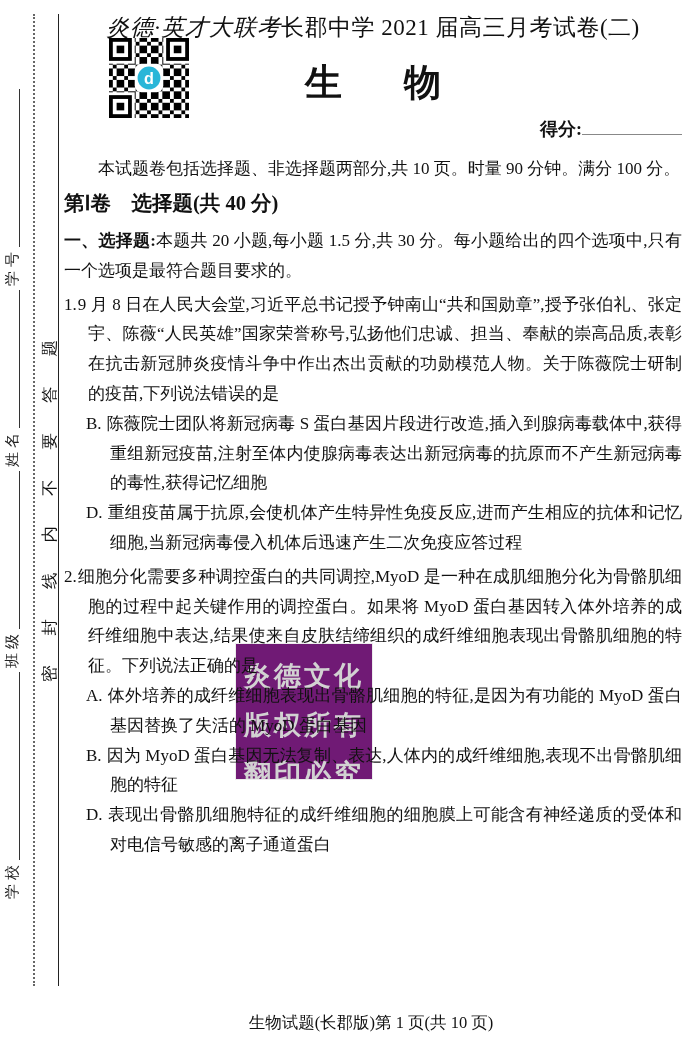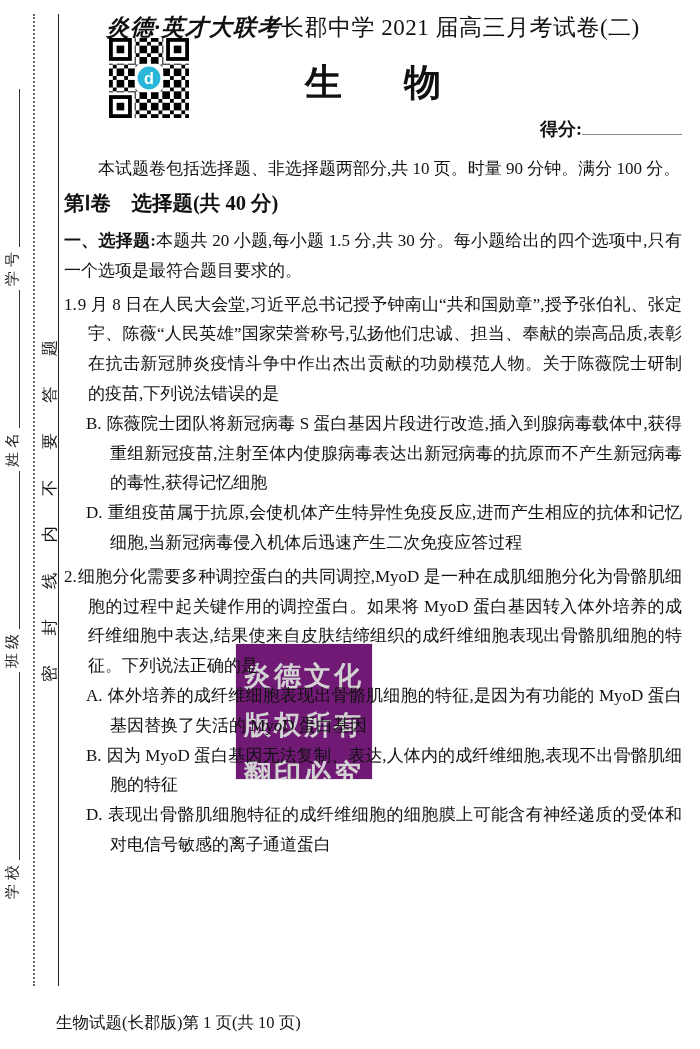--- a/index.html
+++ b/index.html
@@ -43,21 +43,21 @@
     position:absolute; left:235px; top:643px; width:138px; height:137px;
     background:#701a75; border:1px solid #ececec; z-index:0;
     text-align:center; color:#d2d2d2; font-weight:bold; font-size:27px;
     letter-spacing:3px; padding-top:8px; line-height:49px; overflow:hidden;
   }
 
   
   .main { position:absolute; left:64px; top:0; width:618px; z-index:3; }
 
   .title { margin-top:12px; text-align:center; font-size:23px; white-space:nowrap; }
-  .title .brand { font-weight:bold; font-style:italic; letter-spacing:1px;text-align:right; }
+  .title .brand { font-weight:normal; font-style:italic; letter-spacing:1px;text-align:right; }
   .title .rest  { letter-spacing:0.5px; }
 
   .qr { position:absolute; left:45px; top:38px; width:80px; height:80px; }
 
   .subject { margin-top:15px; text-align:center; font-size:37px; font-weight:bold; }
   .subject span { letter-spacing:62px; margin-right:-62px; }
 
   .score-row { margin-top:9px; text-align:right; font-size:18px; font-weight:bold; }
   .score-line { display:inline-block; width:100px; border-bottom:1.5px solid #888; height:14px; }
 
@@ -68,22 +68,22 @@
   .part-intro { margin-top:9px; font-size:17px; line-height:29.8px; text-align:justify; }
   .part-intro .part-label { font-weight:bold; }
 
   .question { font-size:17px; line-height:29.8px; text-align:justify; }
   .q-stem   { padding-left:24px; text-indent:-24px; margin-top:4px; }
   .q-stem .qnum { margin-right:1px; }
   .option   { padding-left:46px; text-indent:-24px; }
   .option .opt-label { margin-right:5px; }
 
   .footer {
-    position:absolute; left:56px; top:1012px; width:618px; z-index:3;
-    font-size:16.5px; color:#111;
+    position:absolute; left:62px; top:1012px; width:618px; z-index:3;
+    text-align:center; font-size:16.5px; color:#111;
   }
 </style>
 </head>
 <body>
 
 <div id="page">
 
   <div class="fill-strip">
     <span class="lbl">学校</span><span class="fill-line fl-a"></span><span class="lbl">班级</span><span class="fill-line fl-b"></span><span class="lbl">姓名</span><span class="fill-line fl-c"></span><span class="lbl">学号</span><span class="fill-line fl-d"></span>
   </div>

